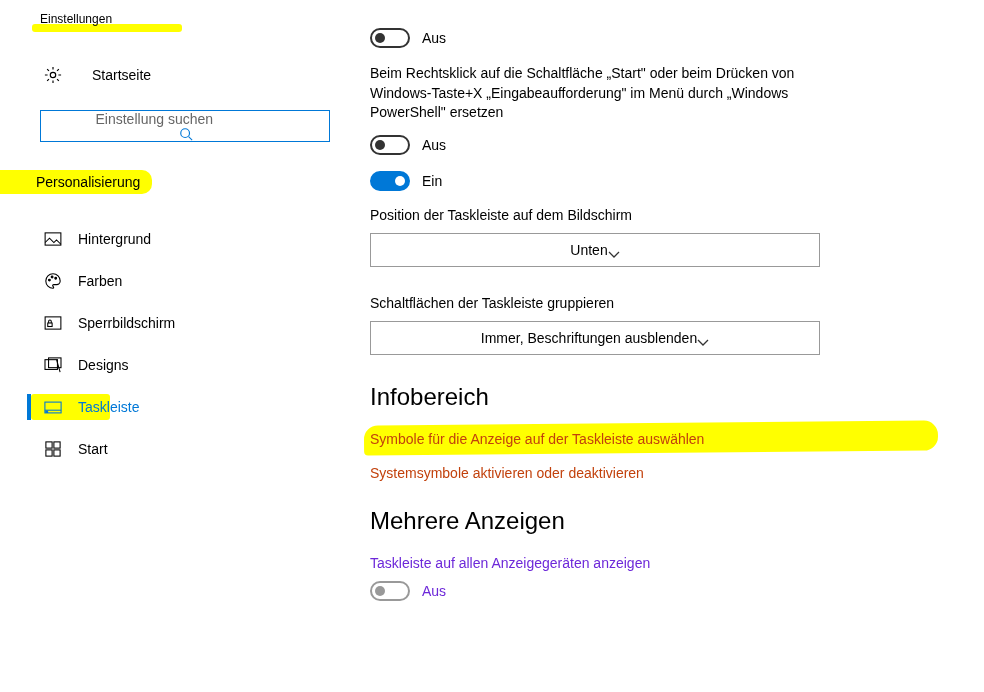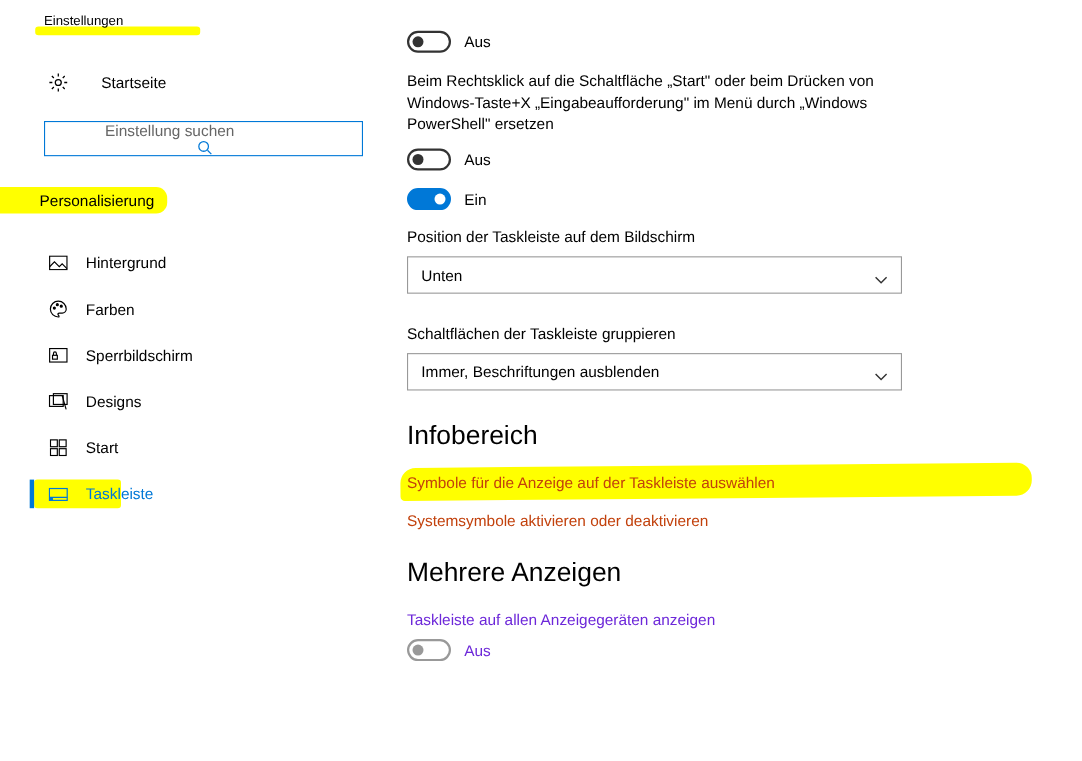--- a/index.html
+++ b/index.html
@@ -178,21 +178,21 @@
   .setting-label {
     font-size: 14px;
     margin-bottom: 10px;
   }
   .select-box {
     border: 1px solid #999;
     width: 450px;
     height: 34px;
     display: flex;
     align-items: center;
-    justify-content: space-between;
+    justify-content: center;
     padding: 4px 12px;
     cursor: pointer;
     margin-bottom: 28px;
   }
   .chevron {
     width: 12px; height: 8px;
   }
   .section-h {
     font-size: 24px;
     font-weight: 400;
@@ -297,42 +297,42 @@
       <span class="ico">
         <svg viewBox="0 0 20 18" width="18" height="16" fill="none" stroke="#000" stroke-width="1.2">
           <rect x="1" y="3" width="14" height="11"></rect>
             <rect x="5" y="1" width="14" height="11"></rect>
             <path d="M14 3l4 14"></path>
         </svg>
       </span>
       <span>Designs</span>
     </div>
 
+    <div class="nav-item active">
+      <span class="nav-active-hl"></span>
+      <span class="ico">
+        <svg viewBox="0 0 20 14" width="18" height="13" fill="none" stroke="#0078d7" stroke-width="1.2">
+          <rect x="1" y="1" width="18" height="12"></rect>
+            <path d="M1 10h18"></path>
+            <rect x="2" y="11" width="2" height="1.5" fill="#0078d7"></rect>
+        </svg>
+      </span>
+      <span>Taskleiste</span>
+    </div>
+
     <div class="nav-item">
       <span class="ico">
         <svg viewBox="0 0 18 18" width="16" height="16" fill="none" stroke="#000" stroke-width="1.2">
           <rect x="1" y="1" width="7" height="7"></rect>
             <rect x="10" y="1" width="7" height="7"></rect>
           <rect x="1" y="10" width="7" height="7"></rect>
             <rect x="10" y="10" width="7" height="7"></rect>
         </svg>
       </span>
       <span>Start</span>
-    </div>
-
-    <div class="nav-item active">
-      <span class="nav-active-hl"></span>
-      <span class="ico">
-        <svg viewBox="0 0 20 14" width="18" height="13" fill="none" stroke="#0078d7" stroke-width="1.2">
-          <rect x="1" y="1" width="18" height="12"></rect>
-            <path d="M1 10h18"></path>
-            <rect x="2" y="11" width="2" height="1.5" fill="#0078d7"></rect>
-        </svg>
-      </span>
-      <span>Taskleiste</span>
     </div>
 
   </div>
 </div>
 
 <div class="main">
 
   <div class="toggle-row">
     <div class="toggle">
         <div class="knob"></div>

